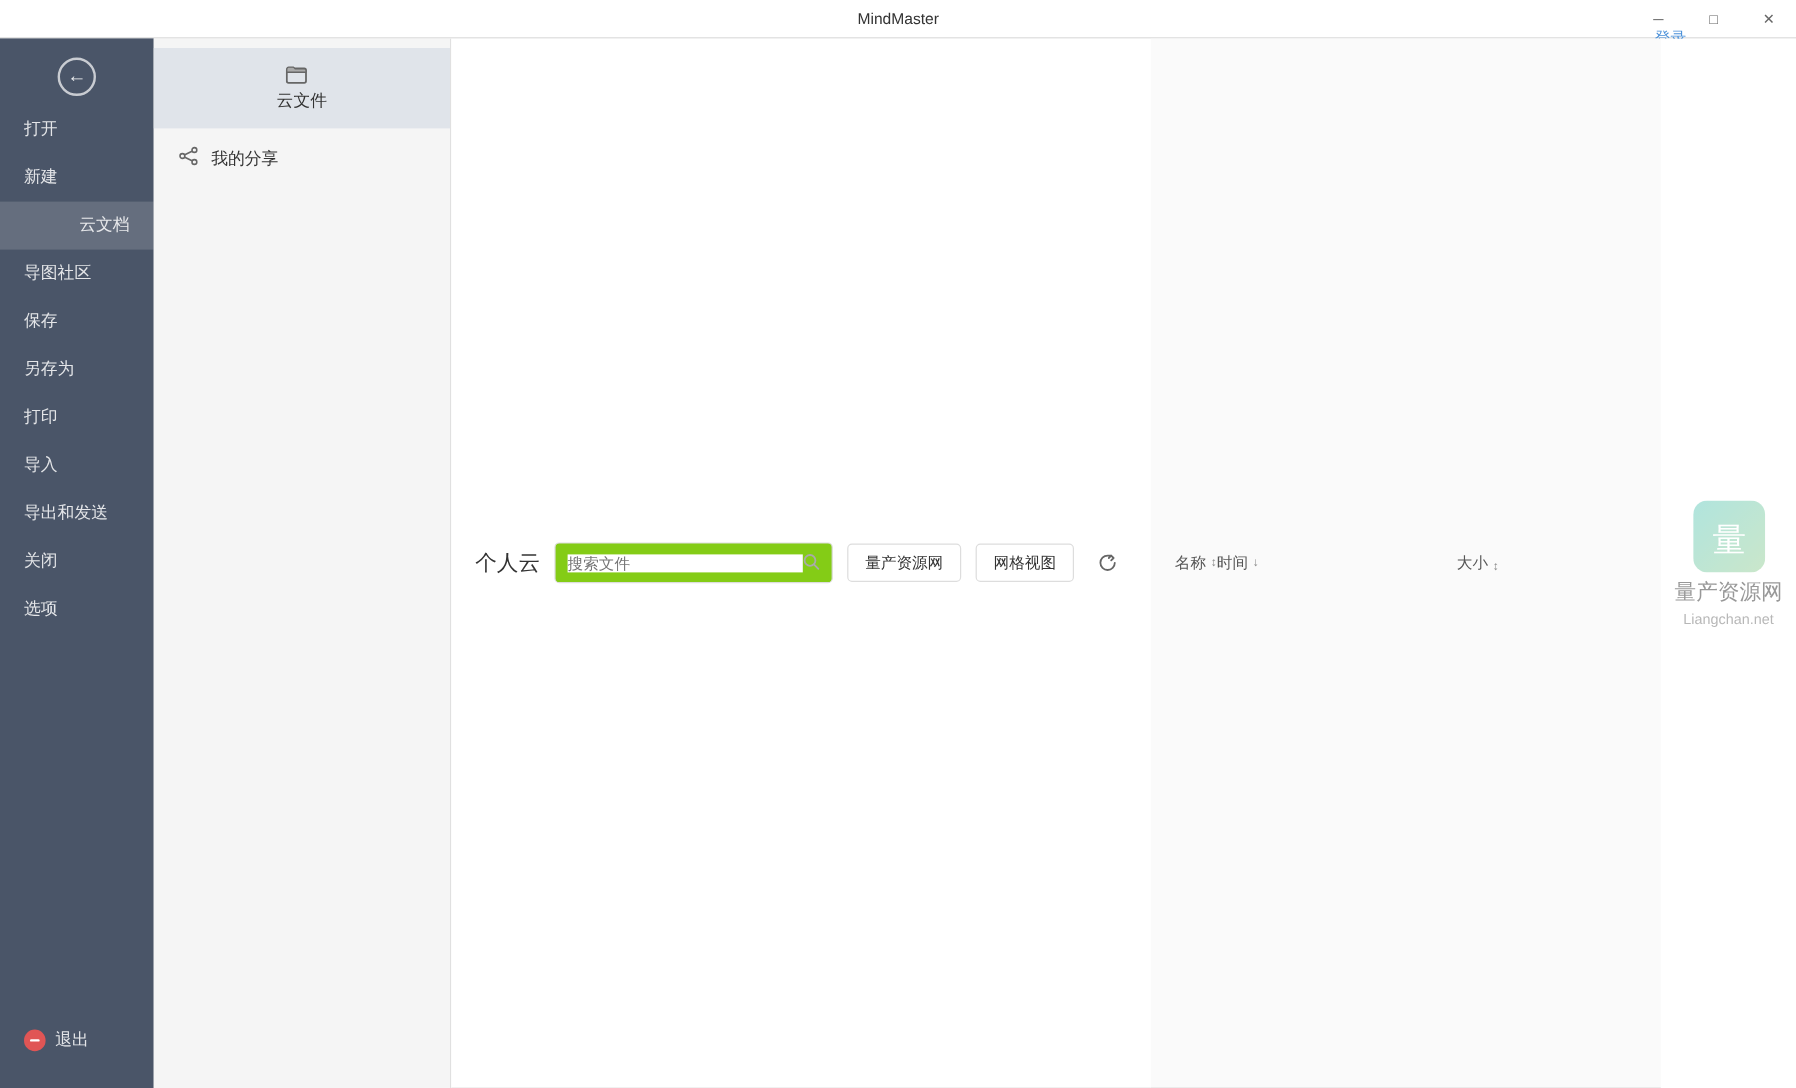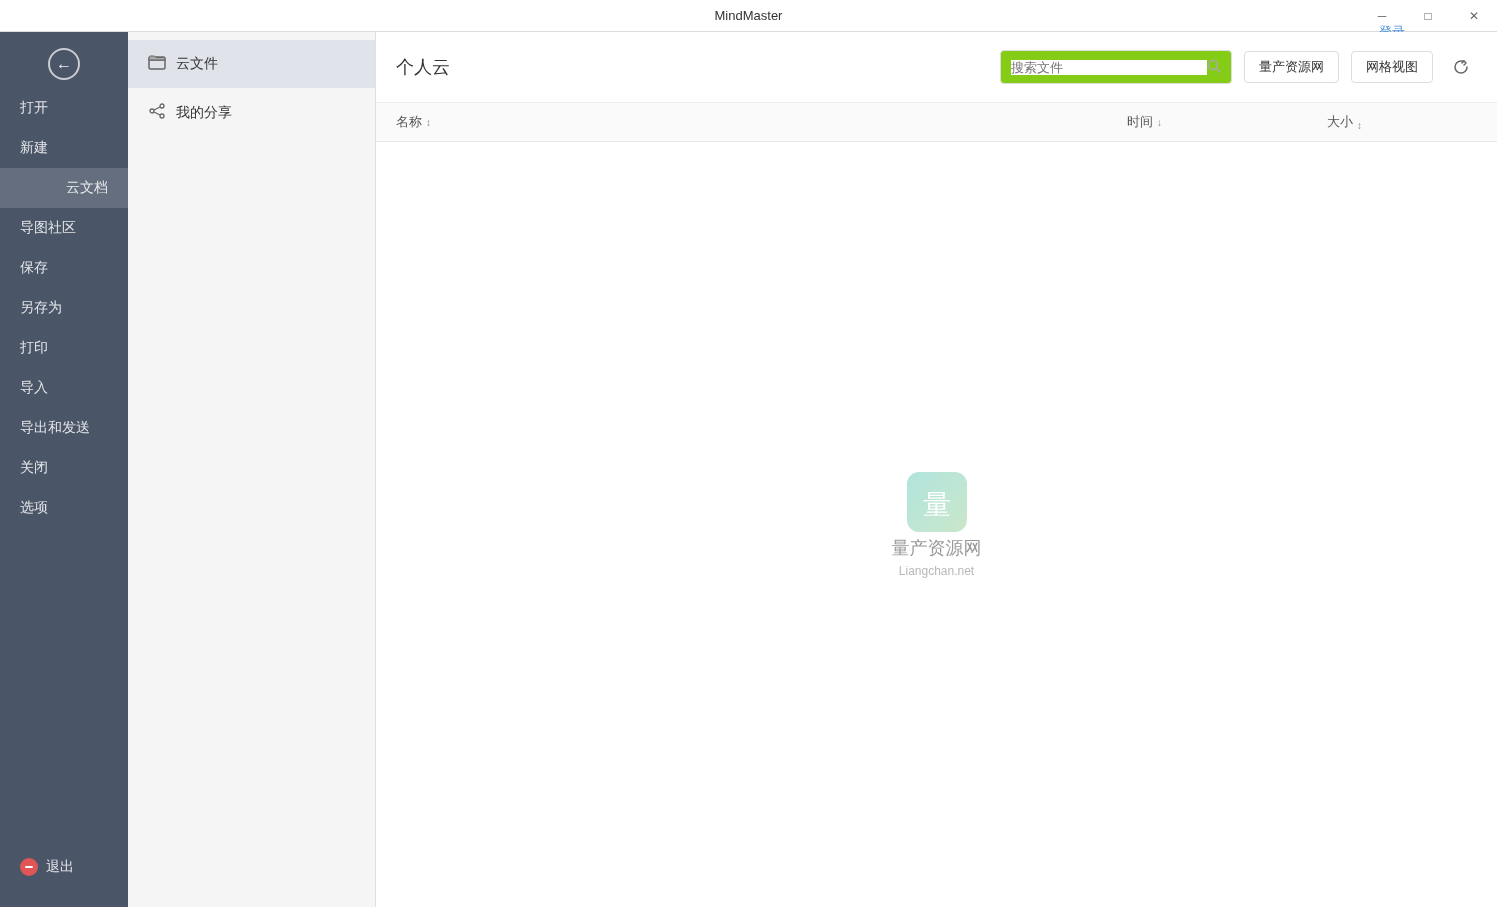--- a/index.html
+++ b/index.html
@@ -159,33 +159,34 @@
     .secondary-item {
       display: flex;
       align-items: center;
       padding: 14px 20px;
       font-size: 14px;
       color: #333;
       cursor: pointer;
     }
     .secondary-item.active {
       background: #e0e4ea;
+      flex-direction: column;
     }
     .secondary-item-icon {
       margin-right: 10px;
       font-size: 16px;
       color: #666;
     }
 
     
     .content-area {
       flex: 1;
       background: #fff;
       display: flex;
-      flex-direction: column;
+      flex-direction: row;
       overflow: hidden;
     }
 
     
     .content-header {
       display: flex;
       align-items: center;
       padding: 18px 20px;
       border-bottom: 1px solid #eee;
       gap: 12px;

